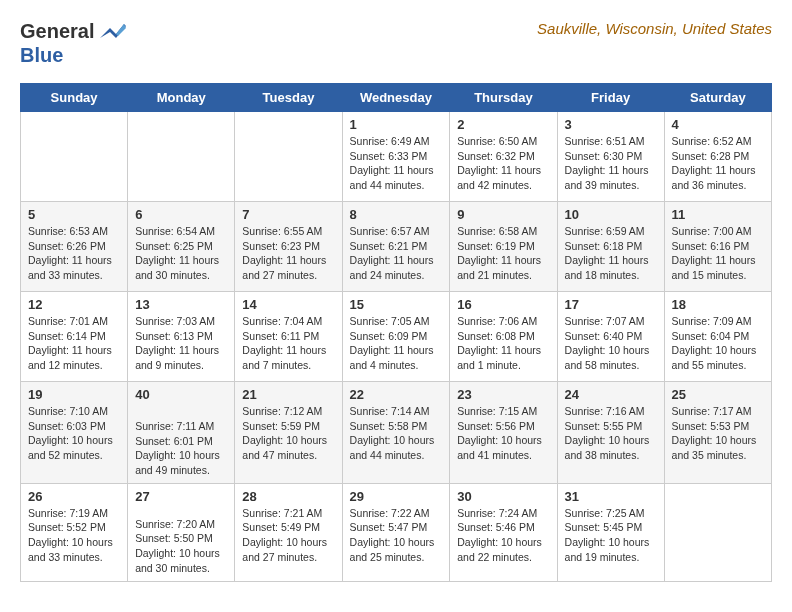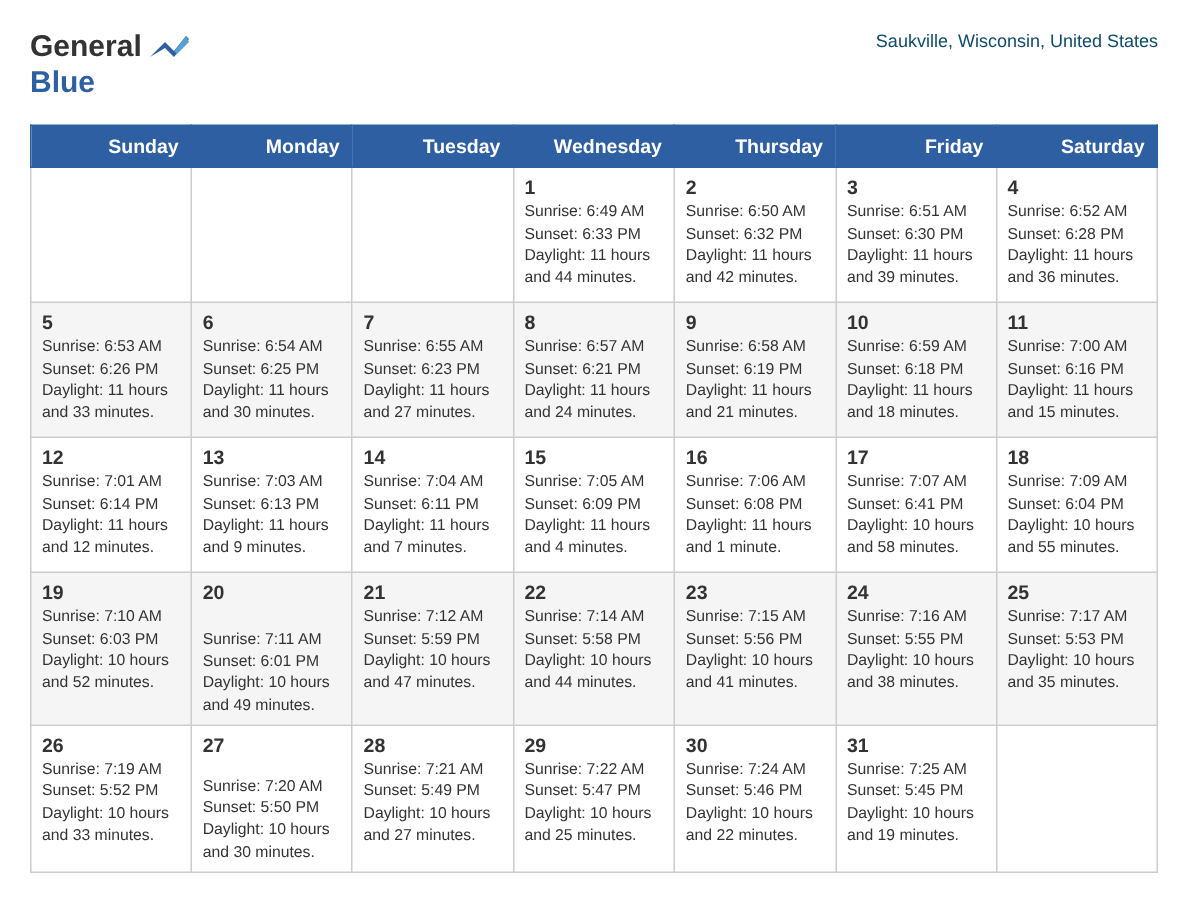--- a/index.html
+++ b/index.html
@@ -33,32 +33,33 @@
     }
     .title-section {
       text-align: right;
     }
     .month-title {
       font-size: 36px;
       color: #333;
       font-weight: normal;
     }
     .subtitle {
-      font-size: 12px;
-      color: #0c4a6e;
+      font-size: 15px;
+      color: #a16207;
+      font-style: italic;
     }
     .calendar {
       width: 100%;
       border-collapse: collapse;
       border: 1px solid #ccc;
     }
     .calendar th {
       background-color: #2e5fa3;
       color: #fff;
-      text-align: right;
+      text-align: center;
       padding: 6px 8px;
       font-size: 13px;
       border: 1px solid #2e5fa3;
     }
     .calendar td {
       vertical-align: top;
       padding: 5px 7px;
       border: 1px solid #ccc;
       font-size: 11px;
       color: #333;
@@ -241,42 +242,42 @@
         <td>
           <span class="day-num">16</span>
           <div class="day-info" style="white-space: pre-line;">Sunrise: 7:06 AM
 Sunset: 6:08 PM
 Daylight: 11 hours
 and 1 minute.</div>
         </td>
         <td>
           <span class="day-num">17</span>
           <div class="day-info" style="white-space: pre-line;">Sunrise: 7:07 AM
-Sunset: 6:41 PM
+Sunset: 6:40 PM
 Daylight: 10 hours
 and 58 minutes.</div>
         </td>
         <td>
           <span class="day-num">18</span>
           <div class="day-info" style="white-space: pre-line;">Sunrise: 7:09 AM
 Sunset: 6:04 PM
 Daylight: 10 hours
 and 55 minutes.</div>
         </td>
       </tr>
       <tr class="row-even">
         <td>
           <span class="day-num">19</span>
           <div class="day-info" style="white-space: pre-line;">Sunrise: 7:10 AM
 Sunset: 6:03 PM
 Daylight: 10 hours
 and 52 minutes.</div>
         </td>
         <td>
-          <span class="day-num">20</span>
+          <span class="day-num">40</span>
           <div class="day-info" style="white-space: pre-line; margin-top: 17px;">Sunrise: 7:11 AM
 Sunset: 6:01 PM
 Daylight: 10 hours
 and 49 minutes.</div>
         </td>
         <td>
           <span class="day-num">21</span>
           <div class="day-info" style="white-space: pre-line;">Sunrise: 7:12 AM
 Sunset: 5:59 PM
 Daylight: 10 hours

